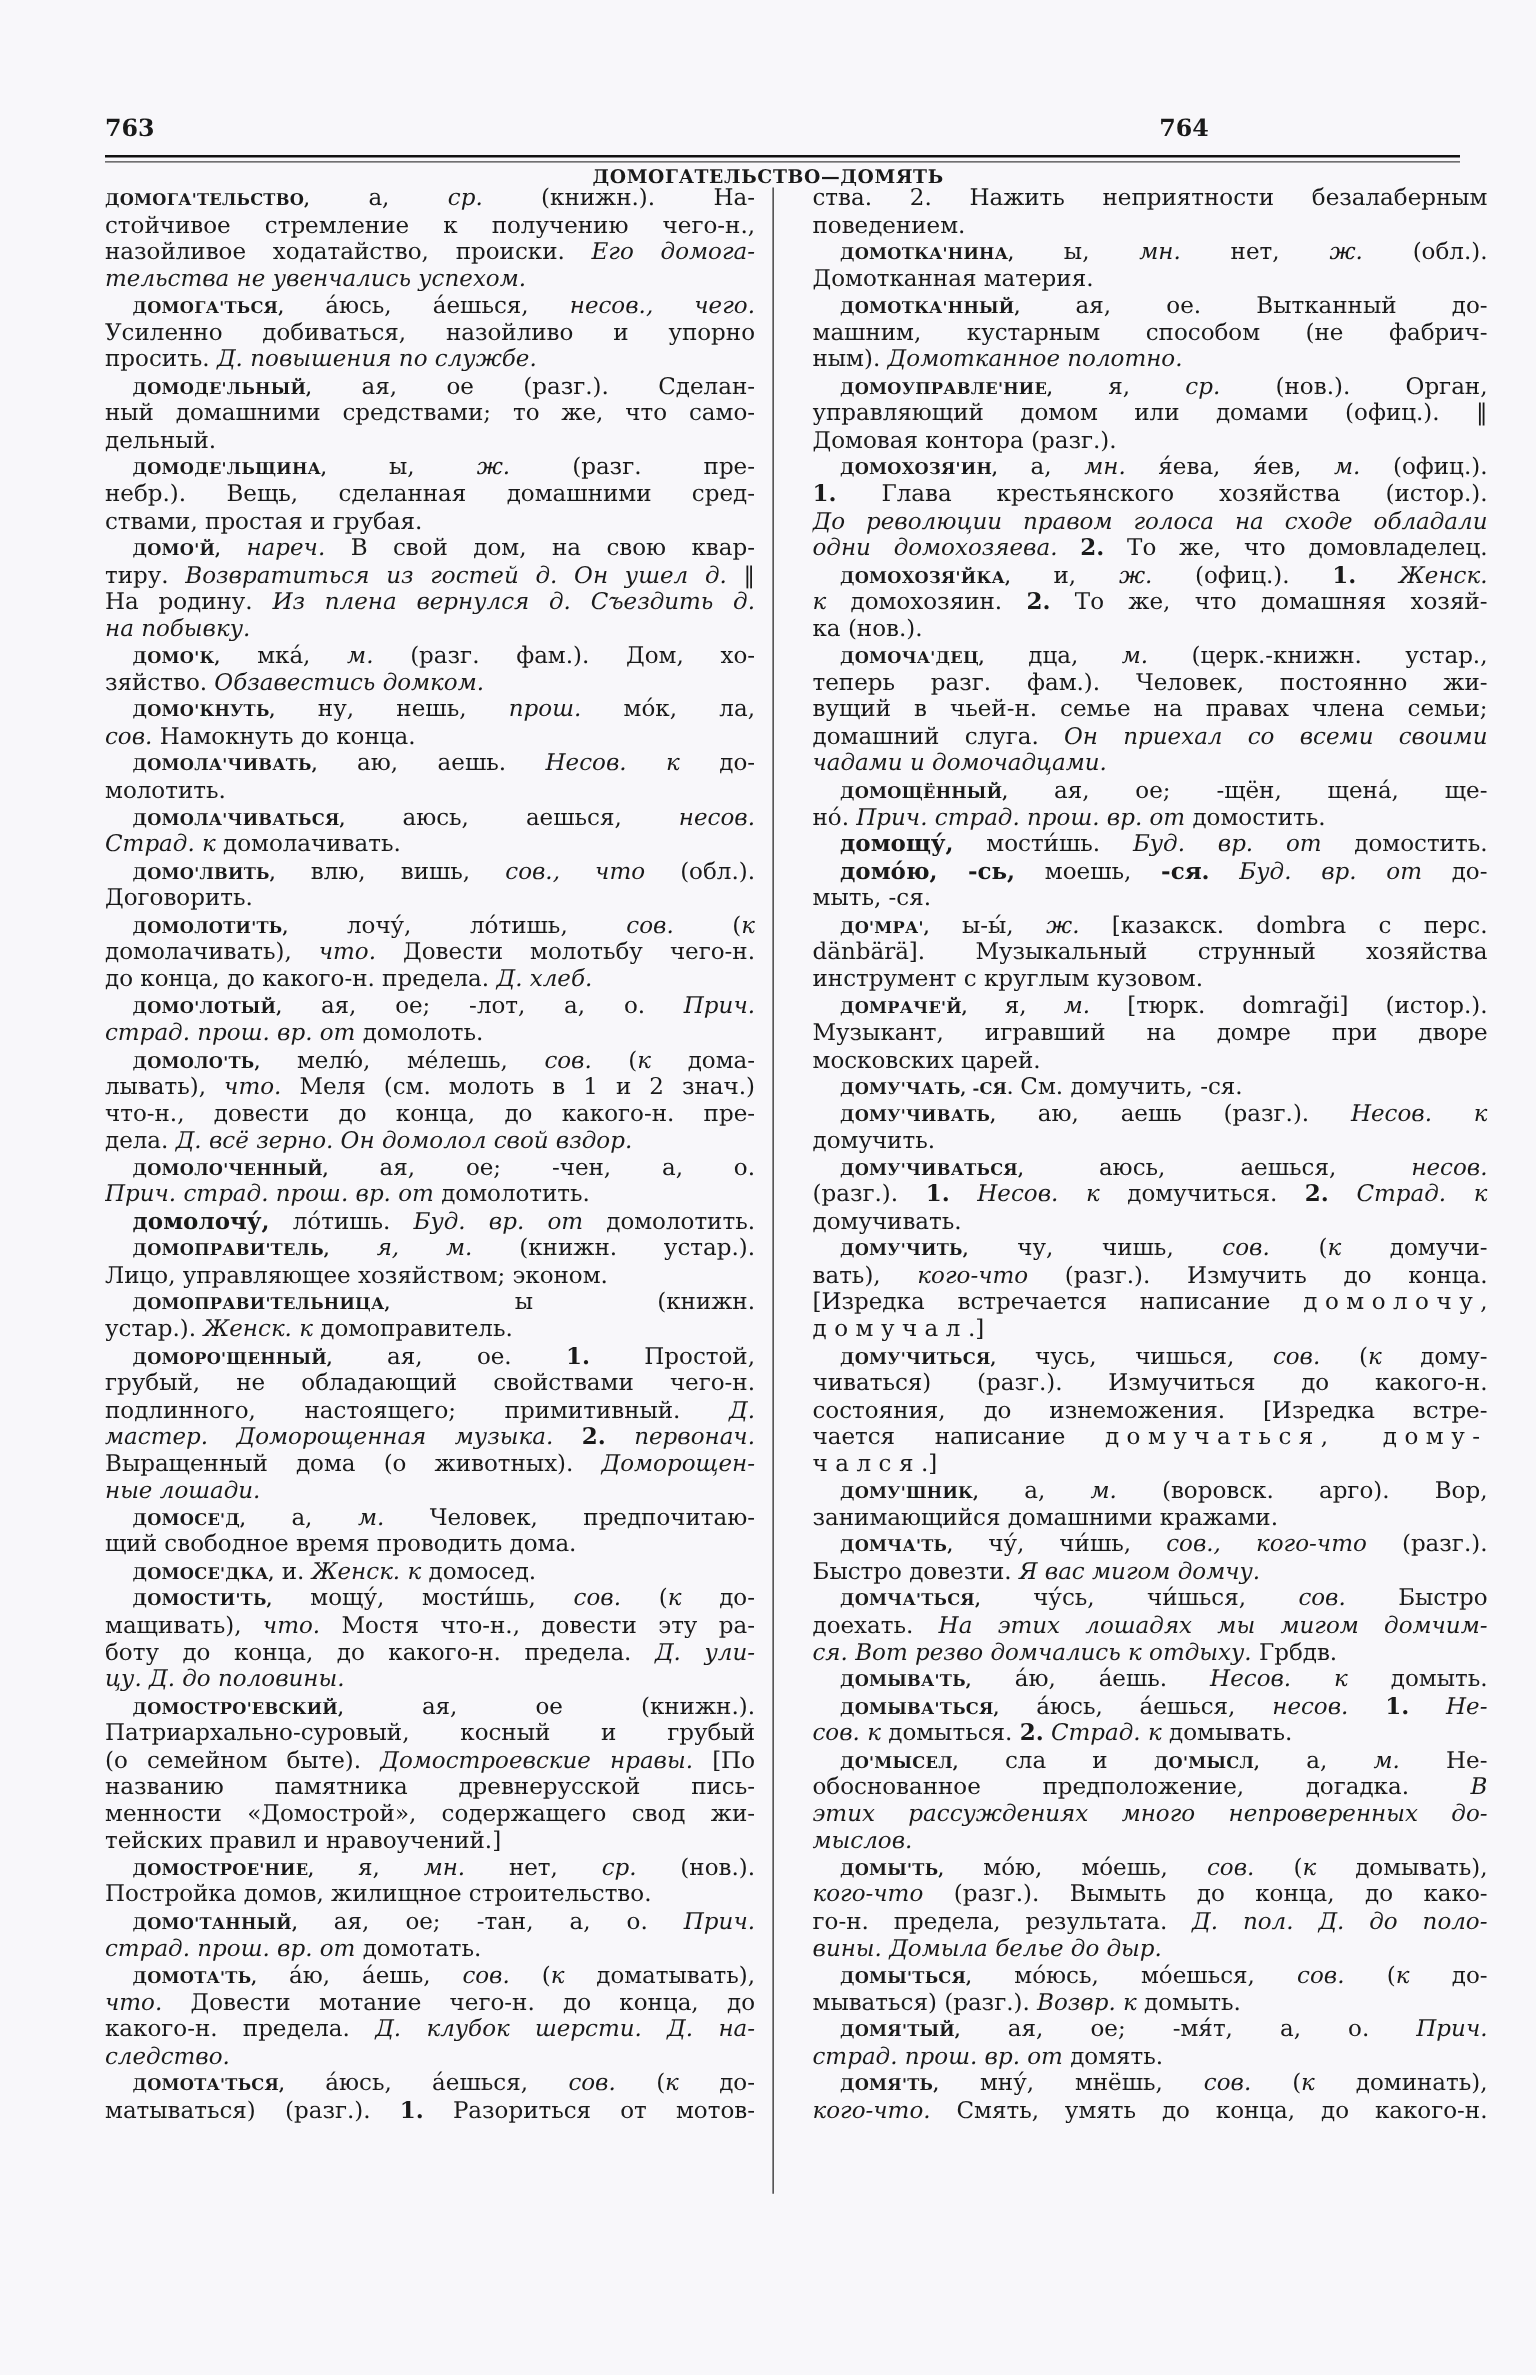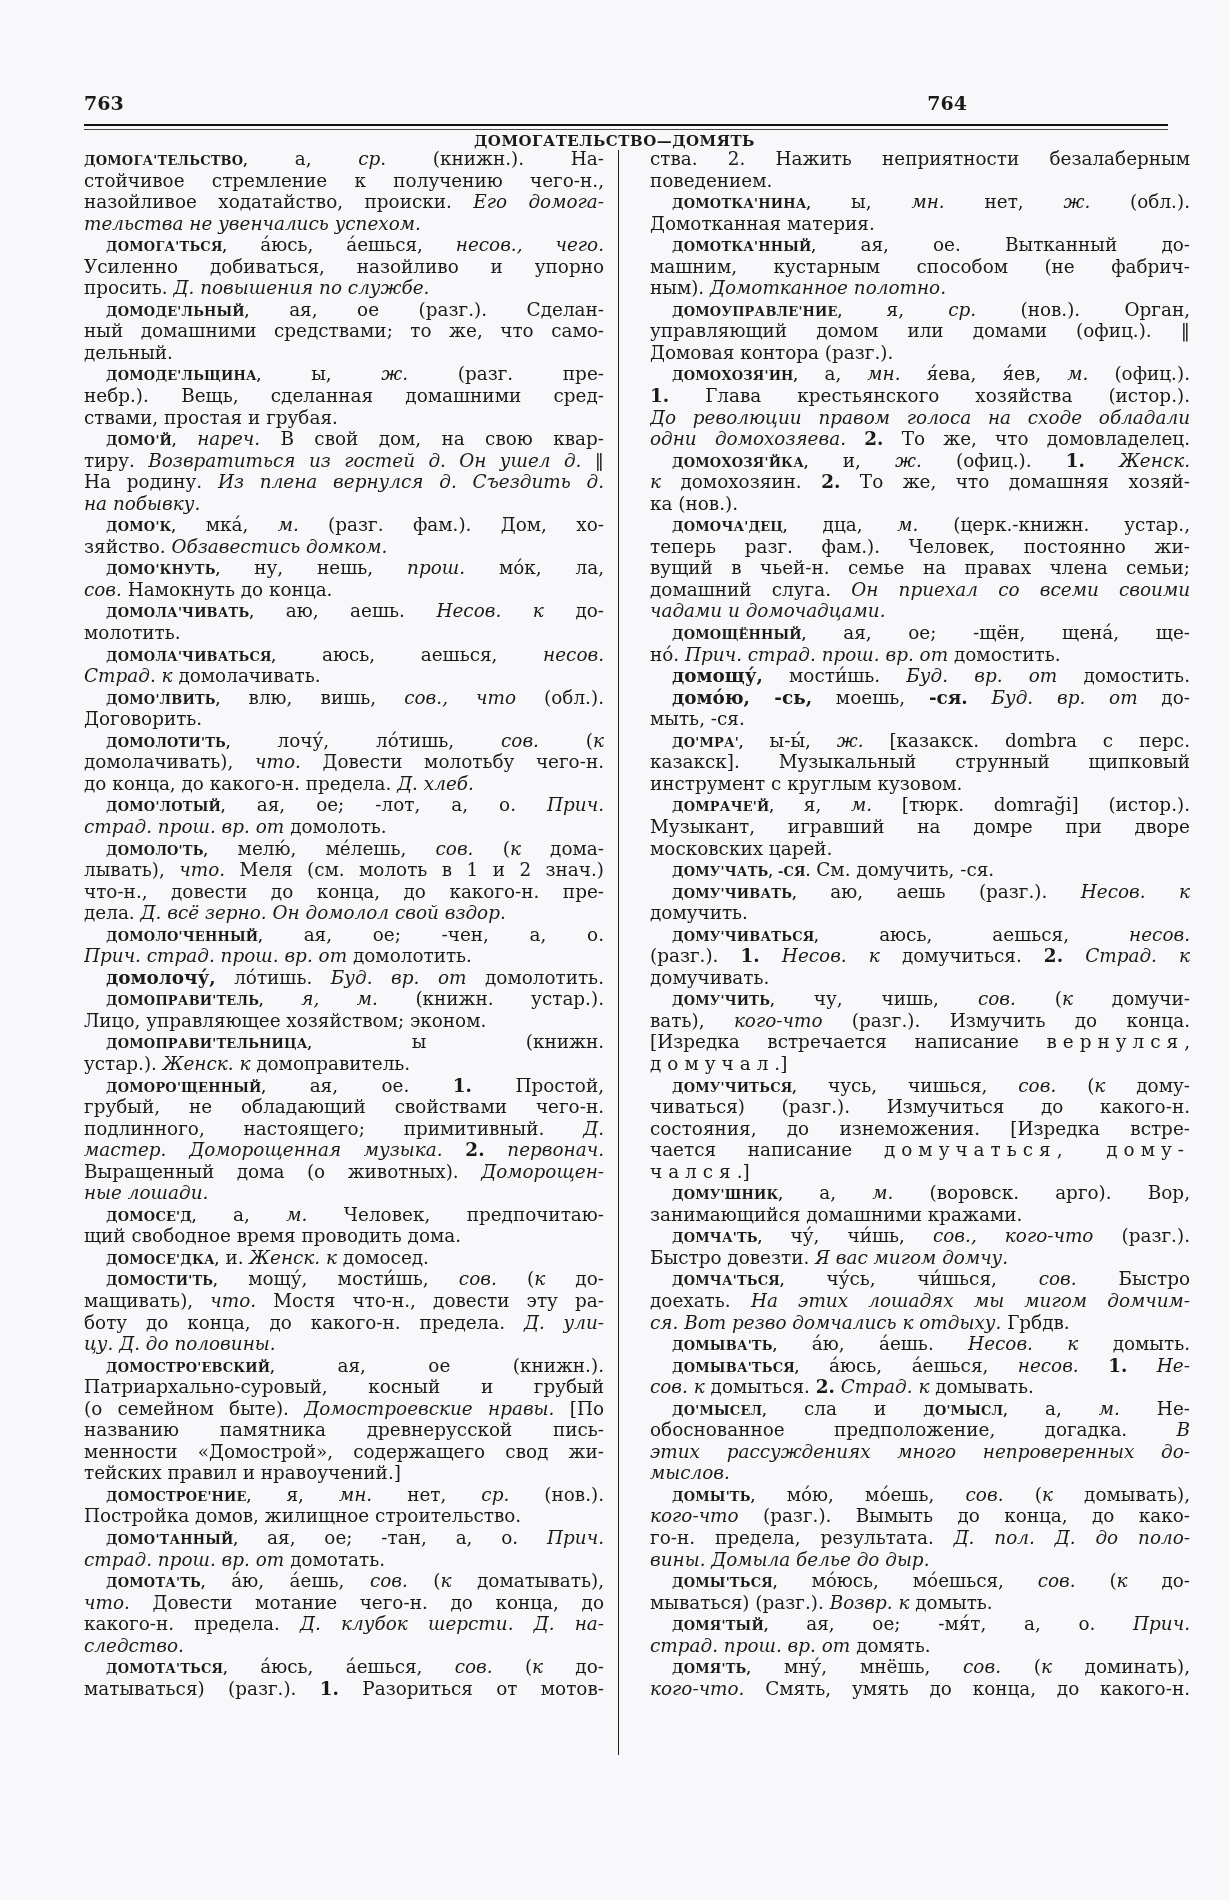--- a/index.html
+++ b/index.html
@@ -134,34 +134,34 @@
     <div class="ln">теперь разг. фам.). Человек, постоянно жи-</div>
     <div class="ln">вущий в чьей-н. семье на правах члена семьи;</div>
     <div class="ln">домашний слуга. <i>Он приехал со всеми своими</i></div>
     <div class="ln last"><i>чадами и домочадцами.</i></div>
     <div class="ln ind"><span class="hw">ДОМОЩЁННЫЙ,</span> ая, ое; -щён, щена́, ще-</div>
     <div class="ln last">но́. <i>Прич. страд. прош. вр. от</i> домостить.</div>
     <div class="ln ind"><b>домощу́,</b> мости́шь. <i>Буд. вр. от</i> домостить.</div>
     <div class="ln ind"><b>домо́ю, -сь,</b> моешь, <b>-ся.</b> <i>Буд. вр. от</i> до-</div>
     <div class="ln last">мыть, -ся.</div>
     <div class="ln ind"><span class="hw">ДО'МРА',</span> ы-ы́, <i>ж.</i> [казакск. dombra с перс.</div>
-    <div class="ln">казакск]. Музыкальный струнный щипковый</div>
+    <div class="ln">dänbärä]. Музыкальный струнный хозяйства</div>
     <div class="ln last">инструмент с круглым кузовом.</div>
     <div class="ln ind"><span class="hw">ДОМРАЧЕ'Й,</span> я, <i>м.</i> [тюрк. domraği] (истор.).</div>
     <div class="ln">Музыкант, игравший на домре при дворе</div>
     <div class="ln last">московских царей.</div>
     <div class="ln ind last"><span class="hw">ДОМУ'ЧАТЬ, -СЯ.</span> См. домучить, -ся.</div>
     <div class="ln ind"><span class="hw">ДОМУ'ЧИВАТЬ,</span> аю, аешь (разг.). <i>Несов. к</i></div>
     <div class="ln last">домучить.</div>
     <div class="ln ind"><span class="hw">ДОМУ'ЧИВАТЬСЯ,</span> аюсь, аешься, <i>несов.</i></div>
     <div class="ln">(разг.). <b>1.</b> <i>Несов. к</i> домучиться. <b>2.</b> <i>Страд. к</i></div>
     <div class="ln last">домучивать.</div>
     <div class="ln ind"><span class="hw">ДОМУ'ЧИТЬ,</span> чу, чишь, <i>сов.</i> (<i>к</i> домучи-</div>
     <div class="ln">вать), <i>кого-что</i> (разг.). Измучить до конца.</div>
-    <div class="ln">[Изредка встречается написание <span class="sp">вернулся</span>,</div>
+    <div class="ln">[Изредка встречается написание <span class="sp">домолочу</span>,</div>
     <div class="ln last"><span class="sp">домучал</span>.]</div>
     <div class="ln ind"><span class="hw">ДОМУ'ЧИТЬСЯ,</span> чусь, чишься, <i>сов.</i> (<i>к</i> дому-</div>
     <div class="ln">чиваться) (разг.). Измучиться до какого-н.</div>
     <div class="ln">состояния, до изнеможения. [Изредка встре-</div>
     <div class="ln">чается написание <span class="sp">домучаться, дому-</span></div>
     <div class="ln last"><span class="sp">чался</span>.]</div>
     <div class="ln ind"><span class="hw">ДОМУ'ШНИК,</span> а, <i>м.</i> (воровск. арго). Вор,</div>
     <div class="ln last">занимающийся домашними кражами.</div>
     <div class="ln ind"><span class="hw">ДОМЧА'ТЬ,</span> чу́, чи́шь, <i>сов., кого-что</i> (разг.).</div>
     <div class="ln last">Быстро довезти. <i>Я вас мигом домчу.</i></div>

